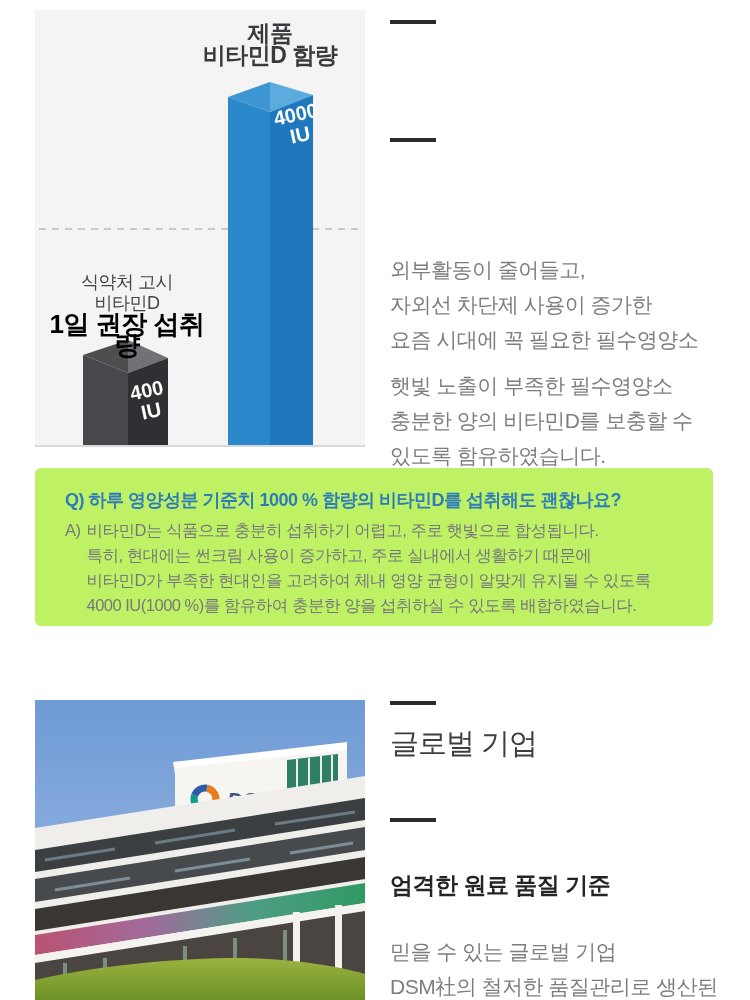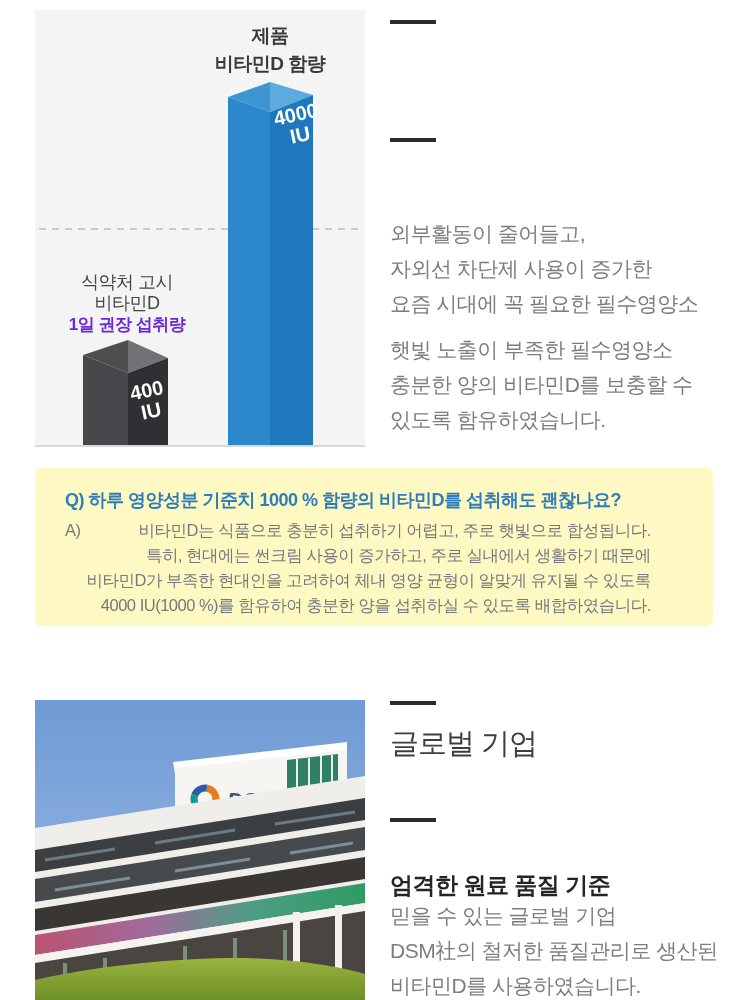--- a/index.html
+++ b/index.html
@@ -6,37 +6,37 @@
   html,body { background:#ffffff; }
   body { font-family:"Liberation Sans","DejaVu Sans",sans-serif; color:#333; }
   .page { position:relative; width:750px; height:1000px; background:#ffffff; overflow:hidden; margin:0 auto; }
   .abs { position:absolute; }
   .pre { white-space:pre-line; }
 
   
   .chart-panel { left:35px; top:10px; width:330px; height:437px; background:#f4f4f5; }
   .chart-svg { position:absolute; left:0; top:0; }
   .chart-label { text-align:center; letter-spacing:-0.5px; }
-  .product-label { left:155px; top:12px; width:160px; font-size:19px; font-weight:bold; color:#3a3a3c; line-height:28px; }
+  .product-label { left:155px; top:12px; width:160px; font-size:23px; font-weight:bold; color:#3a3a3c; line-height:22px; }
   .rda-label { left:12px; top:262px; width:160px; font-size:18px; color:#444548; line-height:21px; }
-  .rda-label .strong { font-size:17px; font-weight:bold; color:#6d28d9; }
+  .rda-label .strong { font-size:26px; font-weight:bold; color:#000000; }
   .bar-value { color:#ffffff; font-weight:bold; font-size:20px; line-height:21px; text-align:center; transform:rotate(-12deg); letter-spacing:0; }
   .bar-value-product { left:234px; top:94px; width:58px; }
   .bar-value-rda { left:86px; top:370px; width:56px; }
 
   
   .dash { width:46px; height:4px; background:#2b2b2d; }
   .h-light { font-size:29px; font-weight:500; color:#3e3e40; letter-spacing:-1px; }
   .h-blue  { font-size:30px; font-weight:bold; color:#1f82c5; letter-spacing:-0.5px; }
   .h-blue sub { font-size:60%; }
   .h-sub   { font-size:23px; font-weight:bold; color:#242425; letter-spacing:-0.5px; }
-  .body-p  { font-size:21px; color:#7b7d80; line-height:35px; letter-spacing:-0.5px; }
+  .body-p  { font-size:21px; color:#7b7d80; line-height:35px; letter-spacing:-0.5px;margin-top:36px; }
 
   
-  .qa-box { left:35px; top:468px; width:678px; height:158px; background:#fef9c3; border-radius:6px;text-align:right; }
+  .qa-box { left:35px; top:468px; width:678px; height:158px; background:#bef264; border-radius:6px; }
   .qa-q { position:absolute; left:30px; top:20px; font-size:18px; font-weight:bold; color:#2e7cba; letter-spacing:-0.5px; }
   .qa-a { position:absolute; left:30px; top:50px; display:flex; font-size:16.5px; color:#76787d; line-height:25px; letter-spacing:-0.5px; }
   .qa-a .prefix { flex:0 0 auto; margin-right:6px; }
 
   
   .photo { left:35px; top:700px; width:330px; height:300px; overflow:hidden; }
 
   .col-right { left:390px; width:330px; }
 </style>
 </head>

